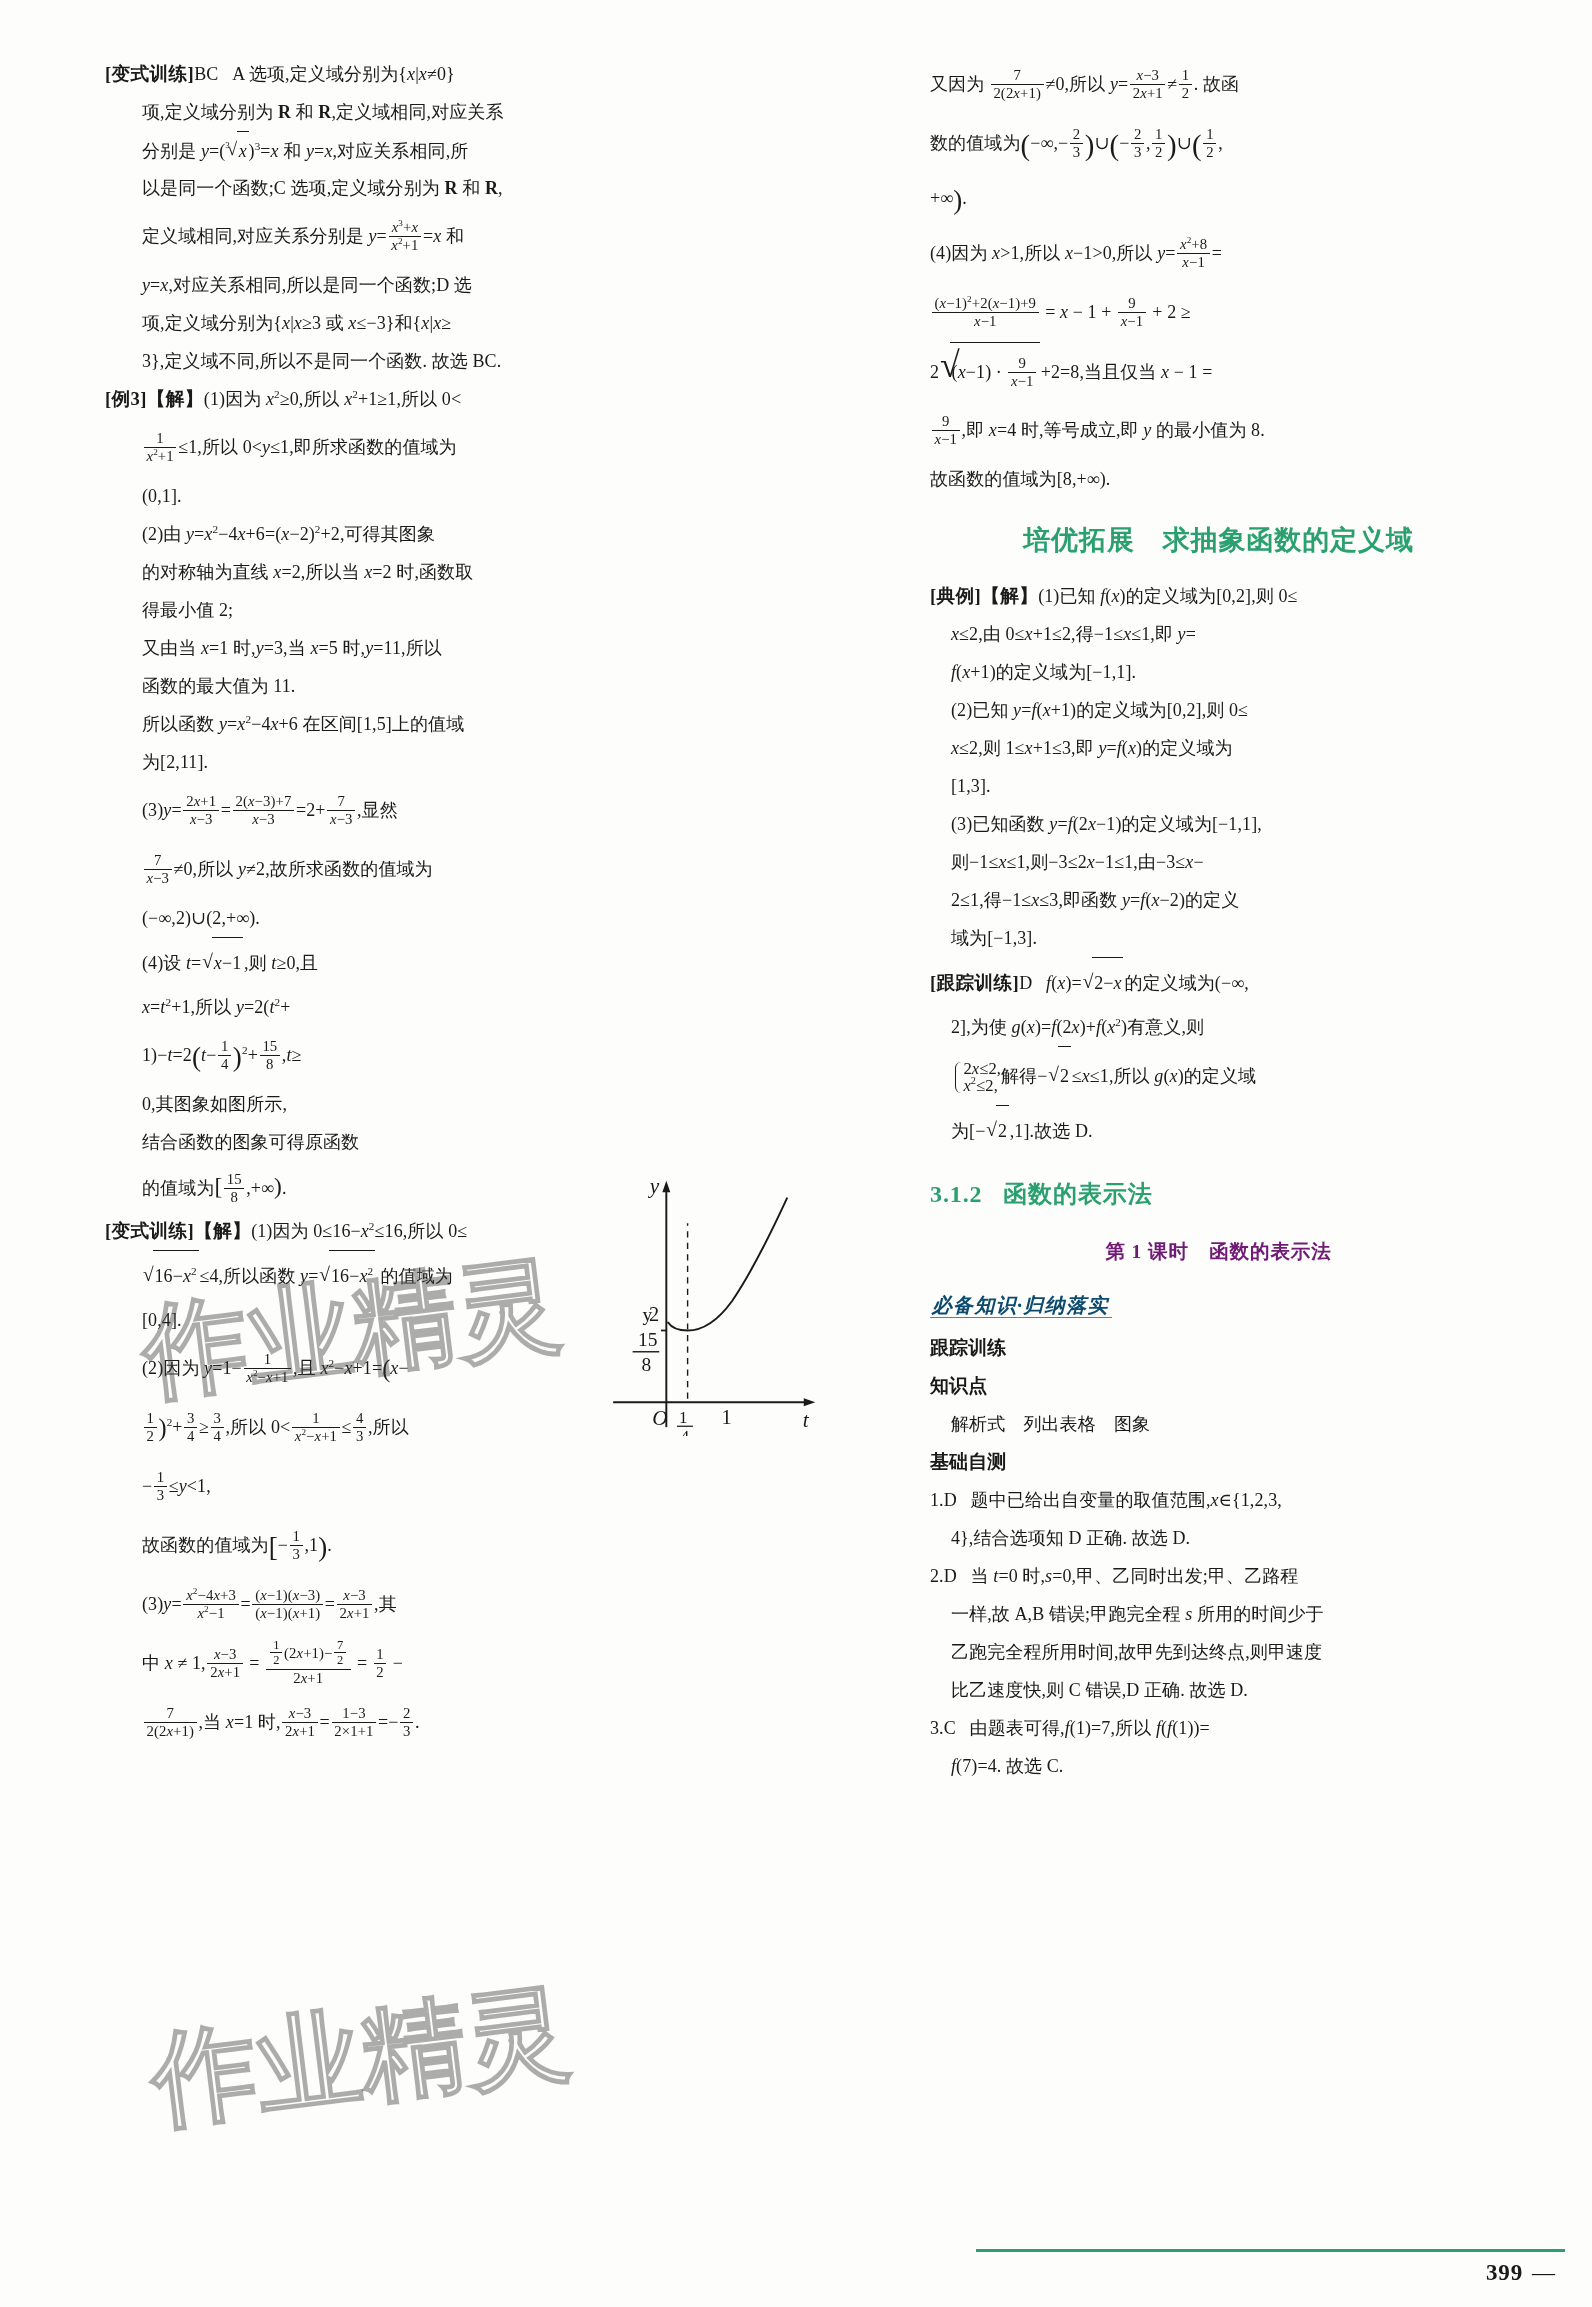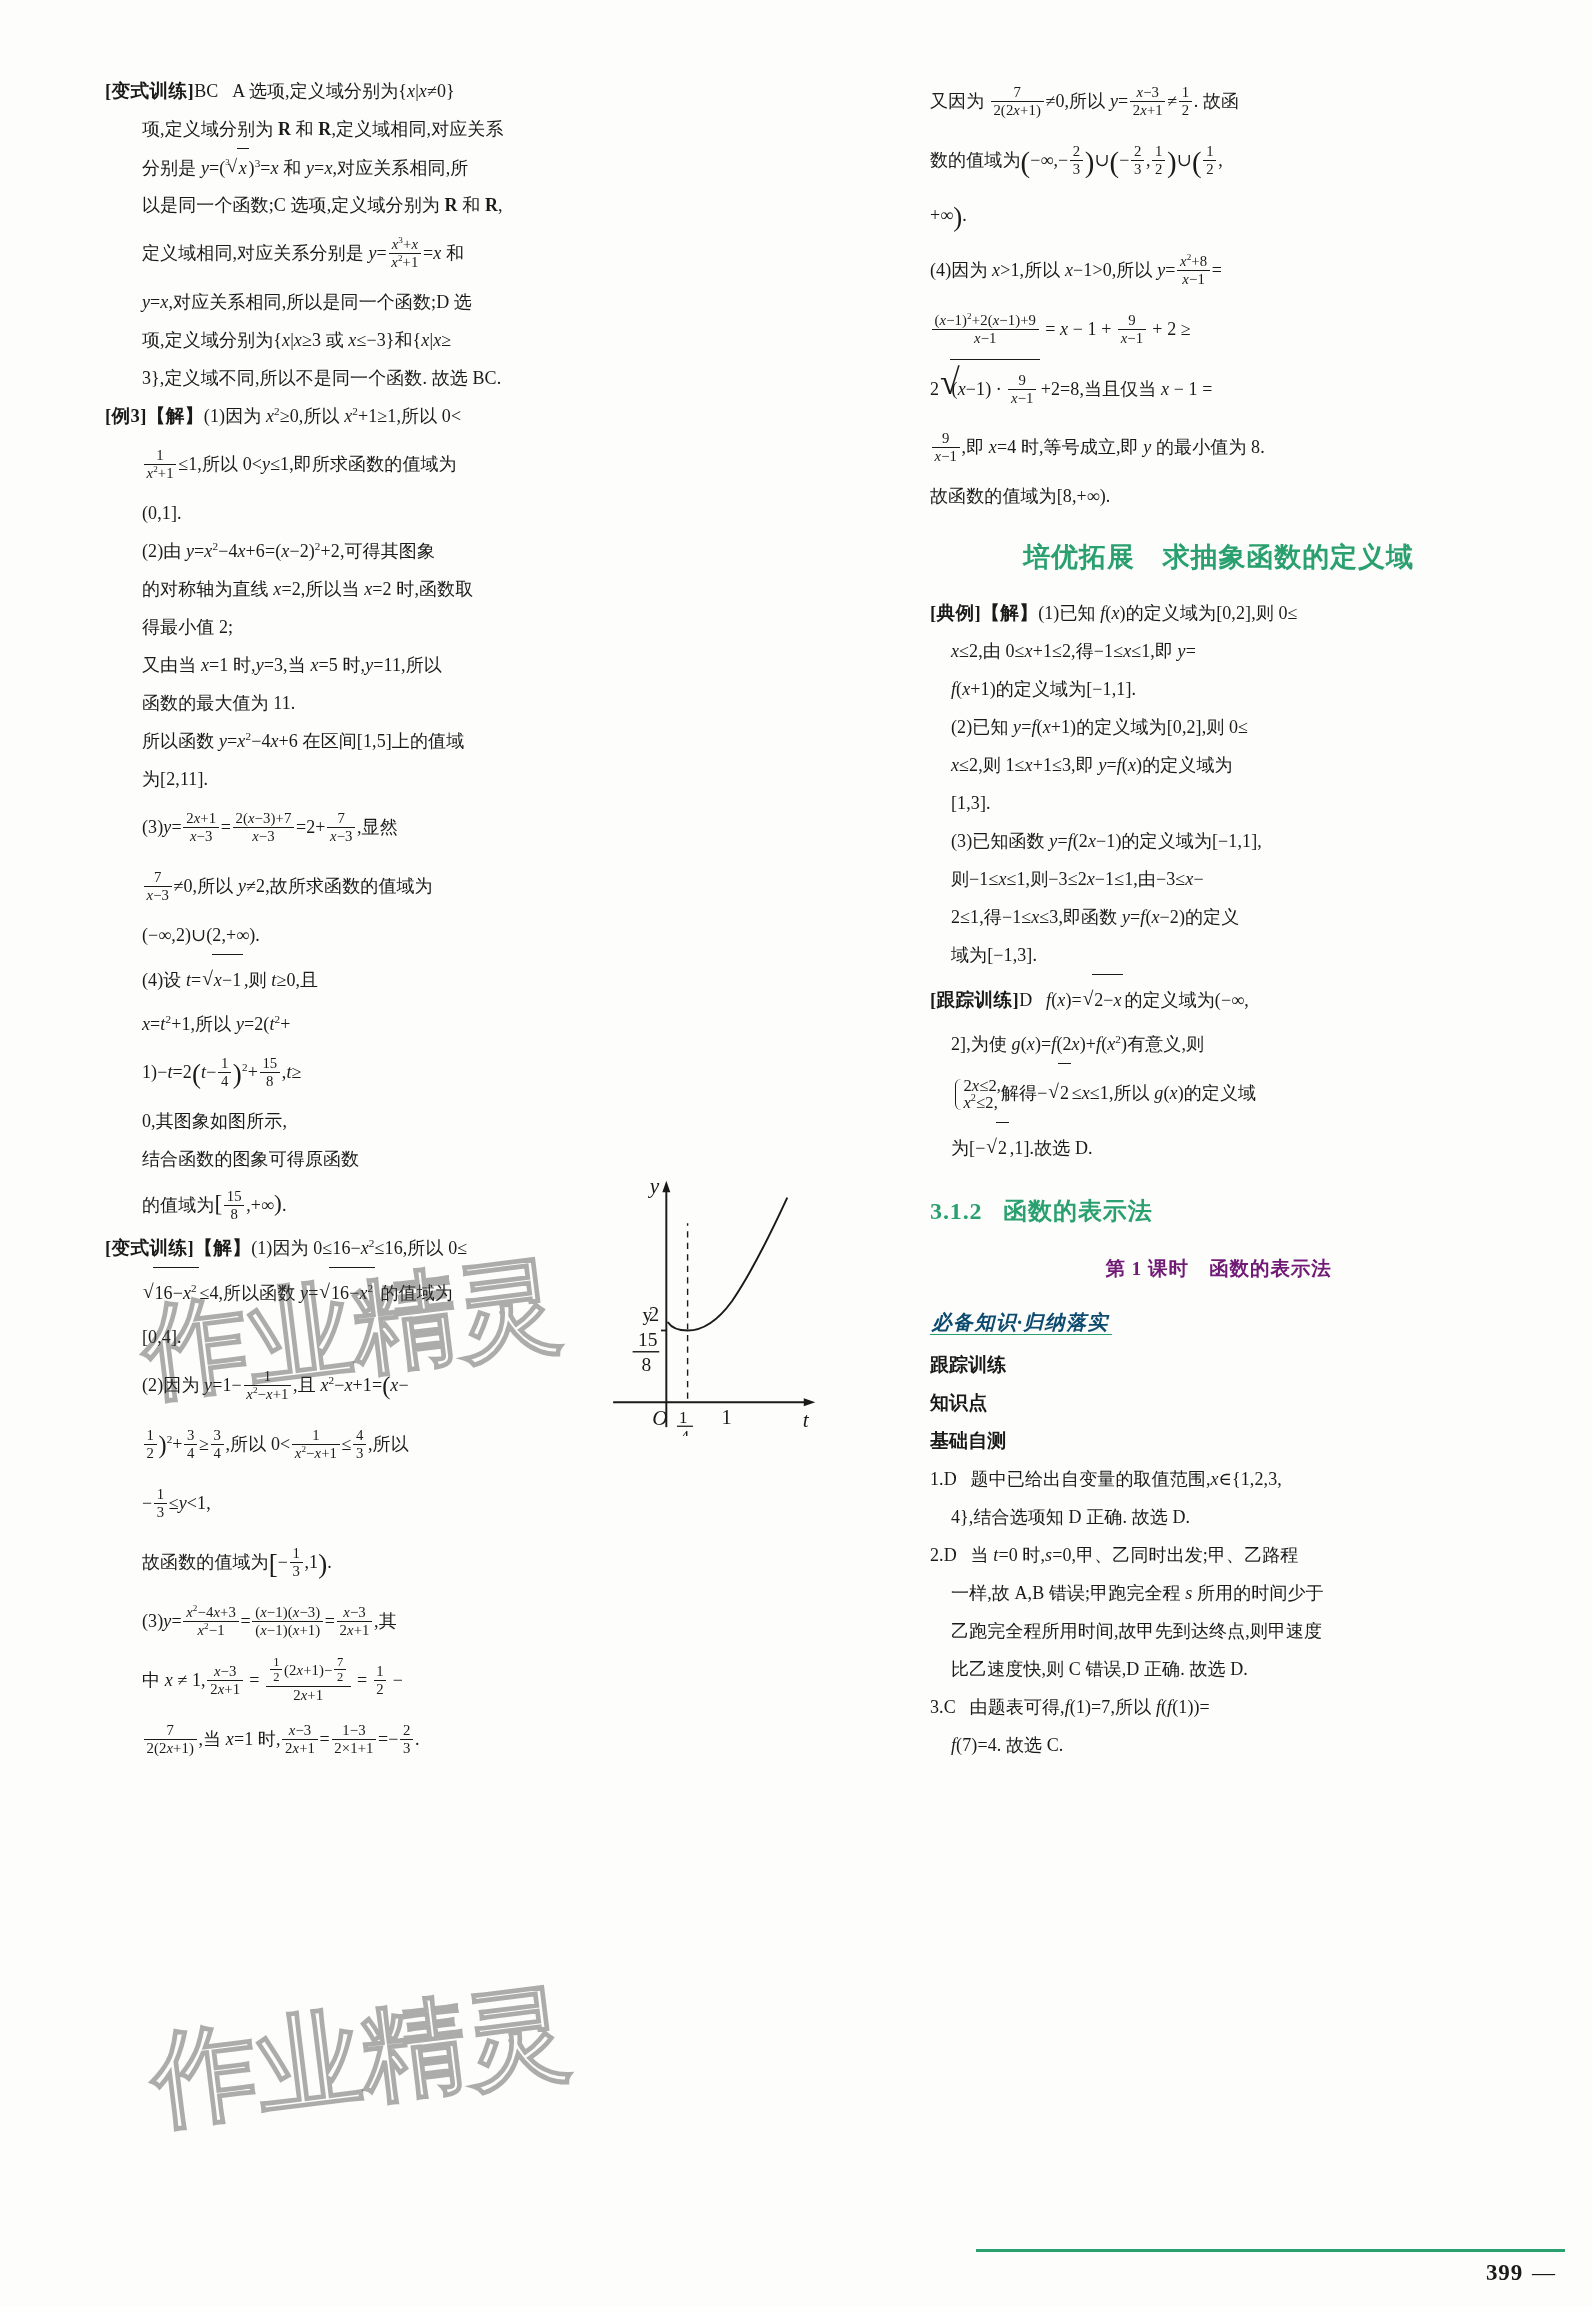--- a/index.html
+++ b/index.html
@@ -7,21 +7,21 @@
     width:1592px;height:2307px;
     background:#fdfdfc;
     font-family:"Liberation Serif","DejaVu Serif",serif;
     color:#1a1a1a;
     position:relative;
     overflow:hidden;
   }
   .page{position:absolute;inset:0;}
   .col{
     position:absolute;
-    top:72px;
+    top:55px;
     width:577px;
     font-size:18px;
     line-height:1.0;
   }
   .col-left{left:105px;}
   .col-right{left:930px;}
 
   .para{
     margin:0 0 0 0;
     padding:0;
@@ -304,20 +304,21 @@
     <div style="height:32px;"></div>
 
     <div>
       <span class="green-band">必备知识·归纳落实</span>
     </div>
     <div style="height:10.7px;"></div>
 
     <div class="para">
       <span class="ln bold-h">跟踪训练</span>
       <span class="ln bold-h">知识点</span>
+      <span class="ln ind2">解析式　列出表格　图象</span>
       <span class="ln bold-h">基础自测</span>
     </div>
 
     <div class="para">
       <span class="ln">1.D&nbsp;&nbsp;&nbsp;题中已给出自变量的取值范围,<span class="mi">x</span>∈{1,2,3,</span>
       <span class="ln ind2">4},结合选项知 D 正确. 故选 D.</span>
     </div>
     <div class="para">
       <span class="ln">2.D&nbsp;&nbsp;&nbsp;当 <span class="mi">t</span>=0 时,<span class="mi">s</span>=0,甲、乙同时出发;甲、乙路程</span>
       <span class="ln ind2">一样,故 A,B 错误;甲跑完全程 <span class="mi">s</span> 所用的时间少于</span>

